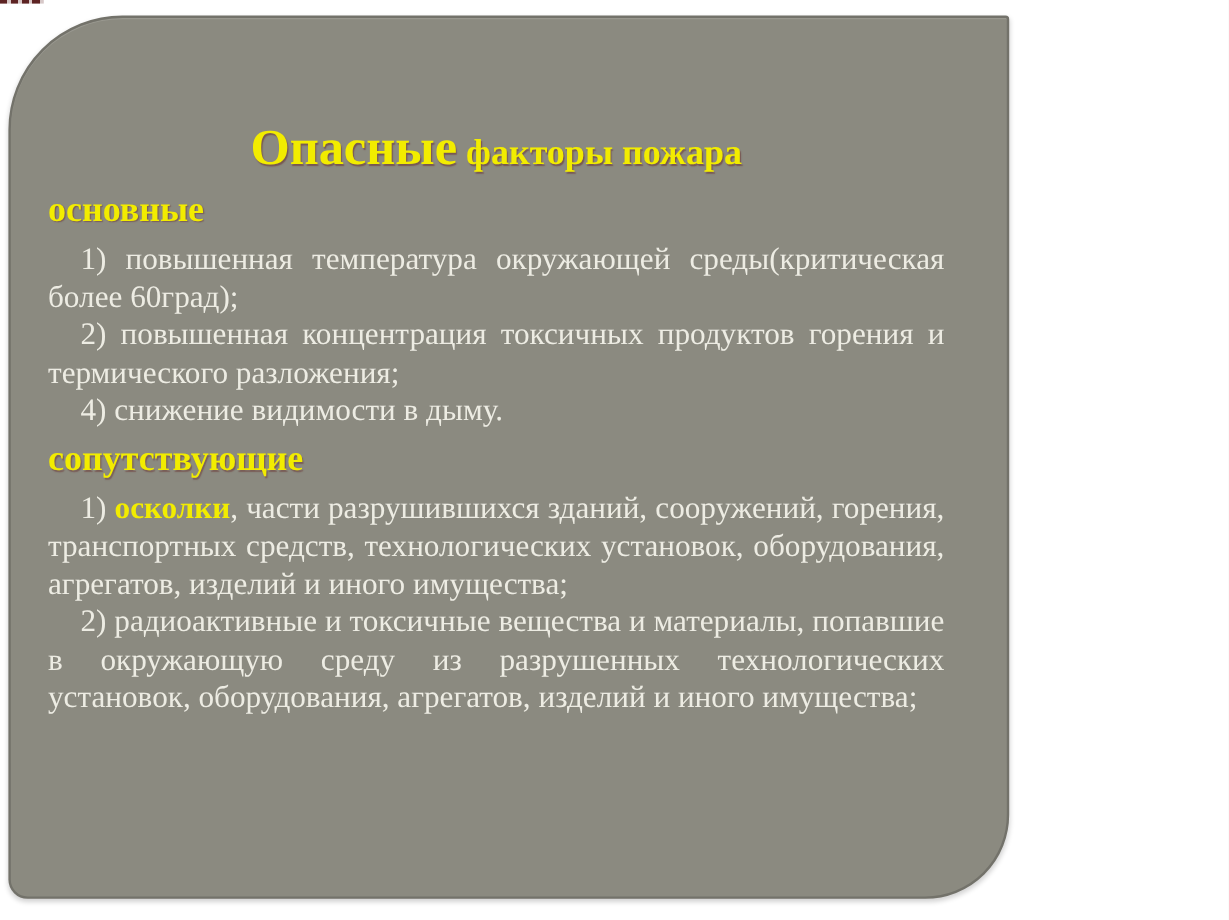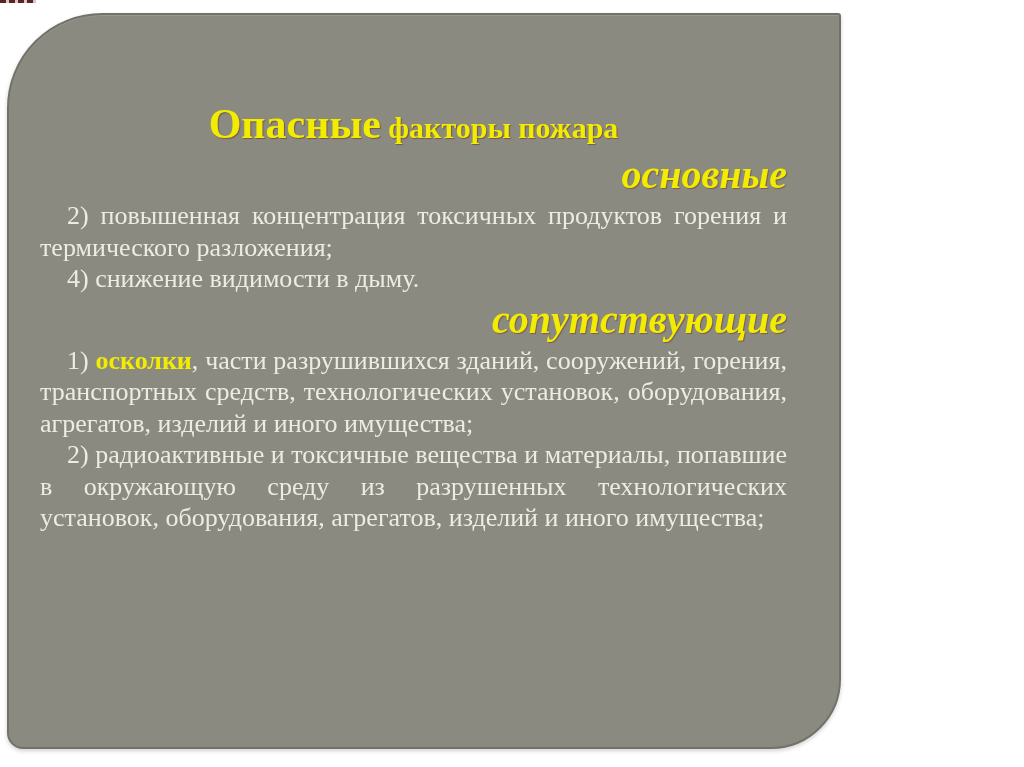--- a/index.html
+++ b/index.html
@@ -37,28 +37,27 @@
     text-align:center;
     line-height:46px;
     white-space:nowrap;
     color:var(--accent);
     font-weight:bold;
     text-shadow:1px 1px 1px rgba(96,24,24,.45);
   }
   .title-big{font-size:42px;}
   .title-small{font-size:30px;}
   .section-heading{
-    font-size:40px;
+    font-size:30px;
     line-height:38px;
     font-weight:bold;
-    text-align:right;
+    text-align:left;
     color:var(--accent);
     margin:6px 0 6px;
     text-shadow:1px 1px 1px rgba(96,24,24,.4);
-    font-style:italic;
   }
   .slide-body .section-heading:first-child{margin-top:0;}
   .item{
     font-size:26px;
     line-height:31.5px;
     color:var(--text);
     text-align:justify;
     text-indent:27px;
     margin:0;
   }
@@ -69,20 +68,21 @@
 </style>
 </head>
 <body>
 
 <div class="canvas">
   <div class="corner-mark"></div>
   <div class="panel">
     <div class="title-wrap"><span class="title-big">Опасные</span><span class="title-small"> факторы пожара</span></div>
     <div class="slide-body">
         <h2 class="section-heading">основные</h2>
+        <p class="item"><span>1) повышенная температура окружающей среды(критическая более  60град);</span></p>
         <p class="item"><span>2) повышенная концентрация токсичных продуктов горения и термического разложения;</span></p>
         <p class="item"><span>4) снижение видимости в дыму.</span></p>
         <h2 class="section-heading">сопутствующие</h2>
         <p class="item"><span>1) </span><span class="accent">осколки</span><span>, части разрушившихся зданий, сооружений, горения, транспортных средств, технологических установок, оборудования, агрегатов, изделий и иного имущества;</span></p>
         <p class="item"><span>2) радиоактивные и токсичные вещества и материалы, попавшие в окружающую среду из разрушенных технологических установок, оборудования, агрегатов, изделий и иного имущества;</span></p>
       </div>
   </div>
 </div>
 
 </body></html>

